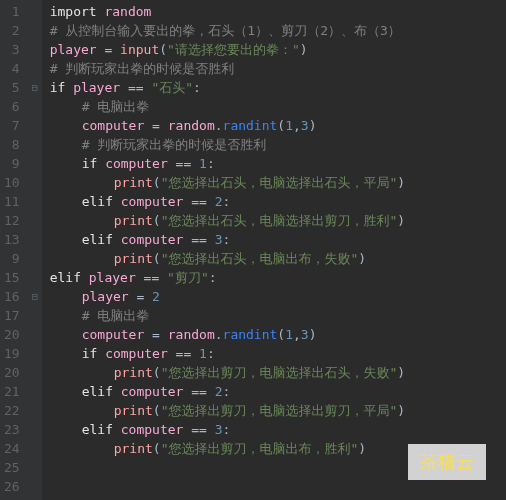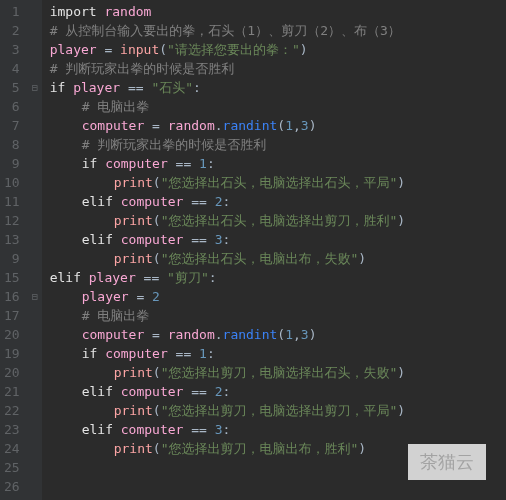--- a/index.html
+++ b/index.html
@@ -61,21 +61,21 @@
     .com { color: #808080; margin-top: 36px; }
     .fn { color: #3b82f6; }
     .id { color: #f9a8d4; }
     .op { color: #a9b7c6; }
     .builtin { color: #fca5a5; }
     .watermark {
       position: absolute;
       bottom: 20px;
       right: 20px;
       background: rgba(240, 240, 240, 0.85);
-      color: #a3a3a3;
+      color: #fde047;
       font-family: 'SimHei', sans-serif;
       font-size: 18px;
       padding: 6px 12px;
     }
     .i1 { padding-left: 0; }
     .i2 { padding-left: 32px; }
     .i3 { padding-left: 64px; }
   </style>
 </head>
 <body>

